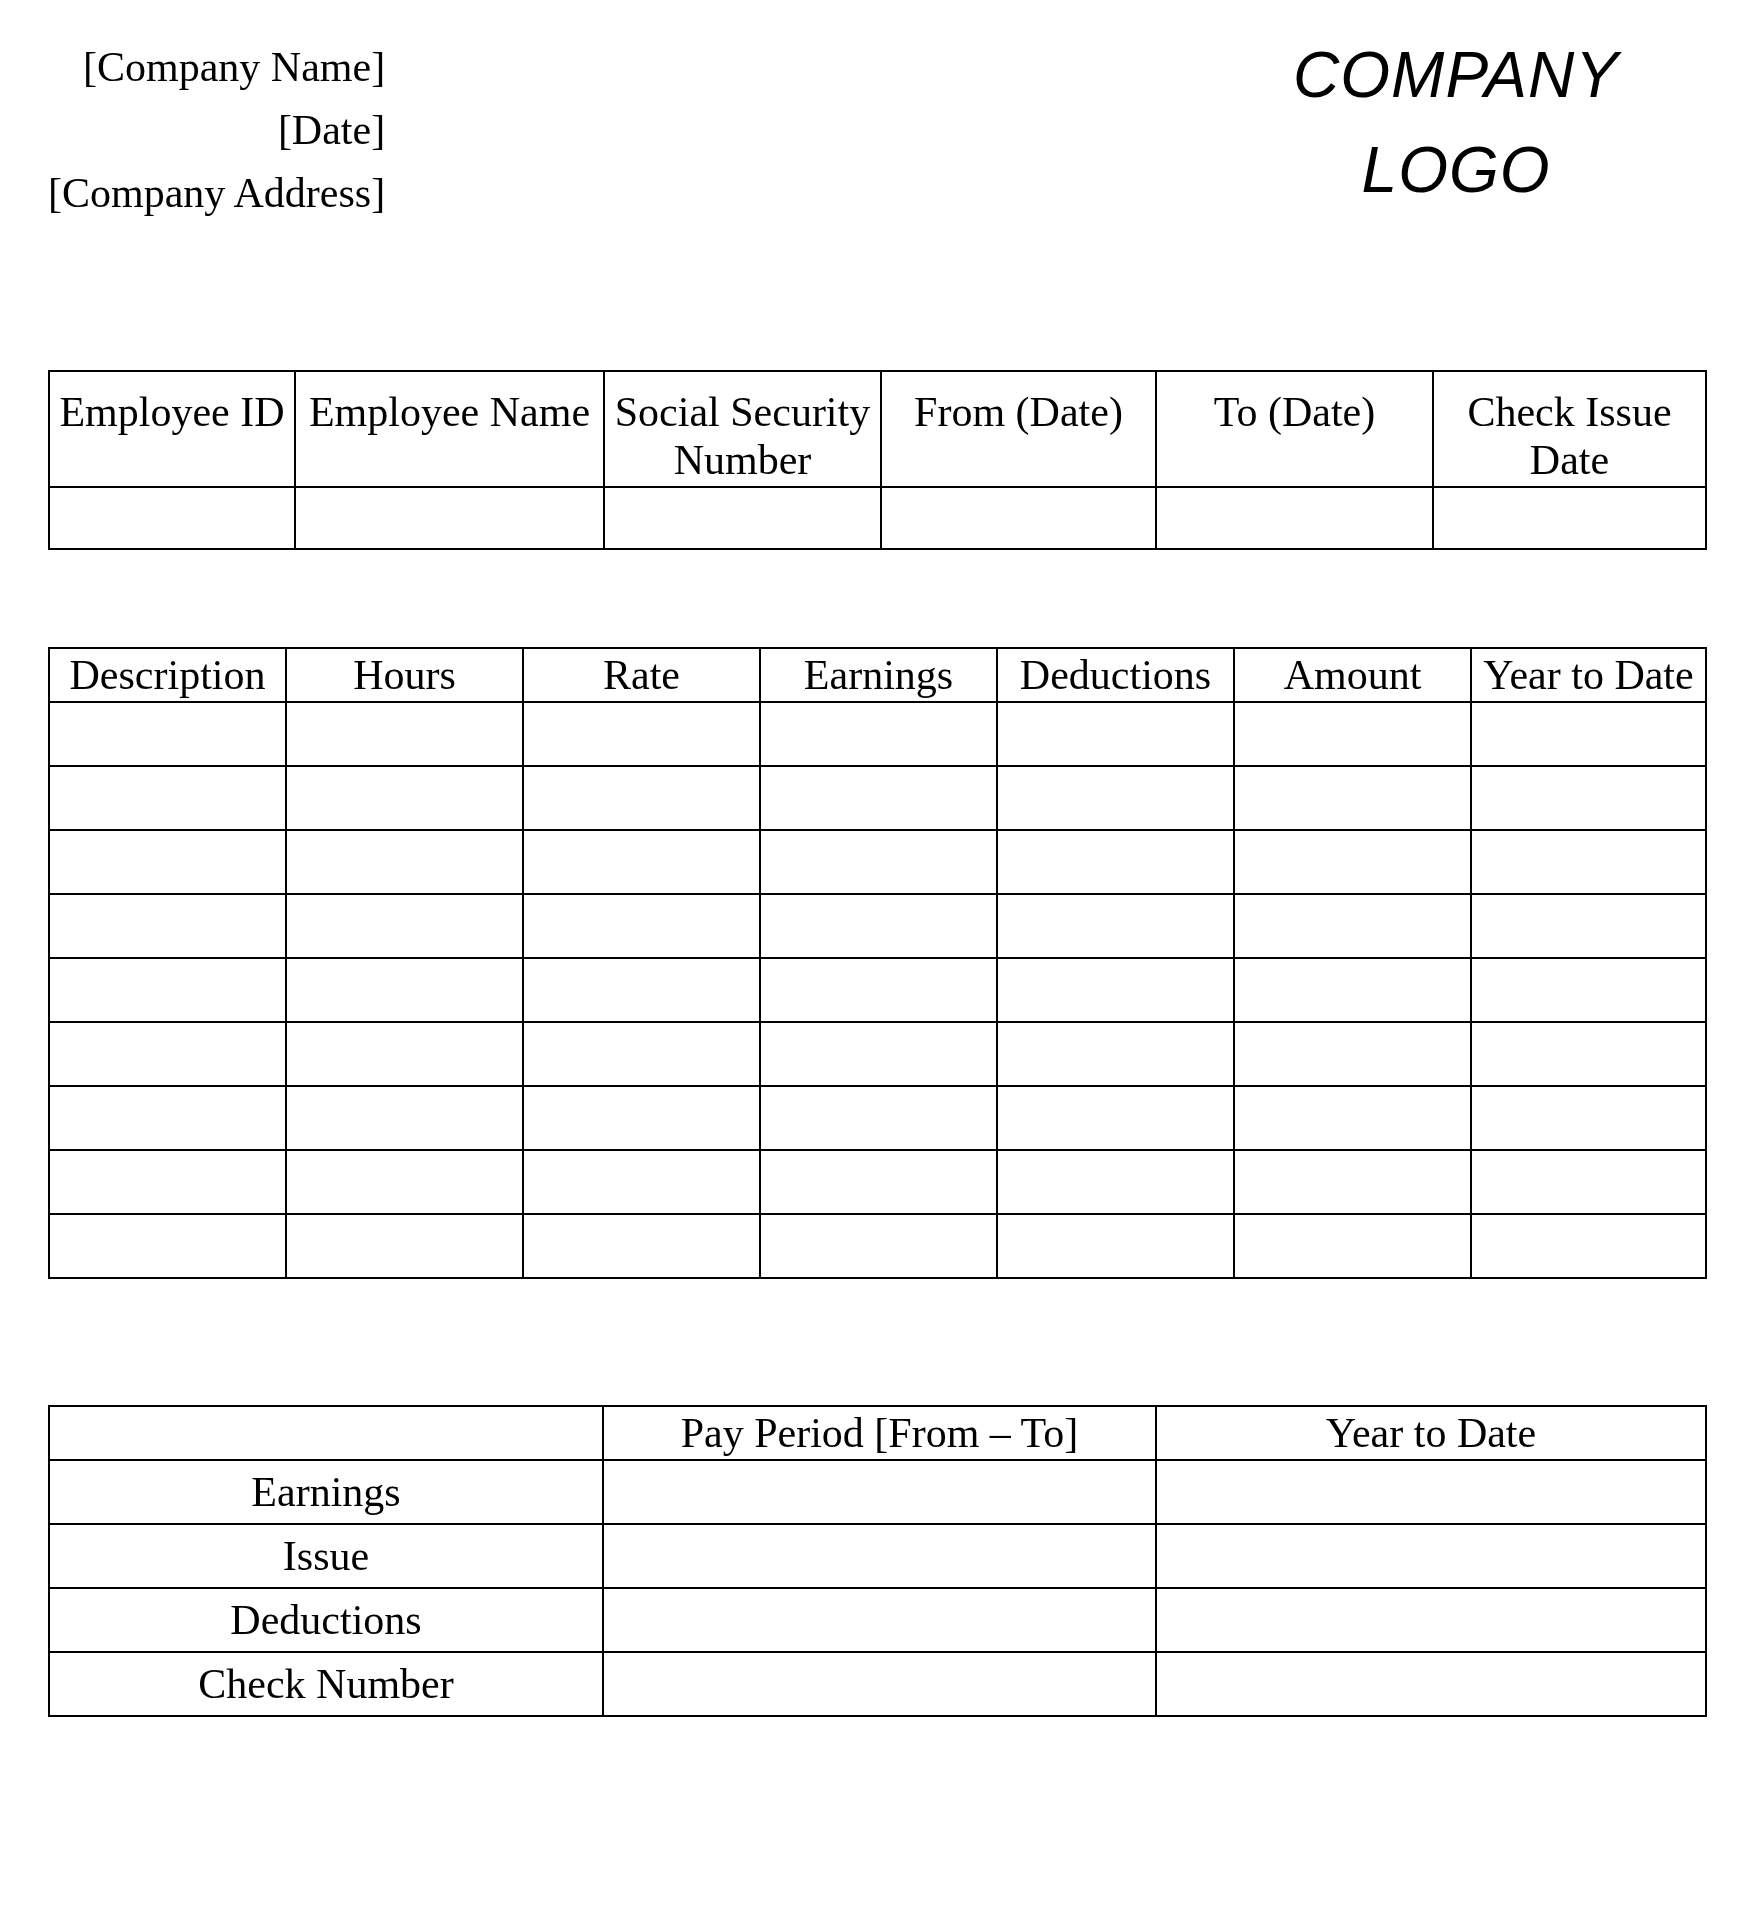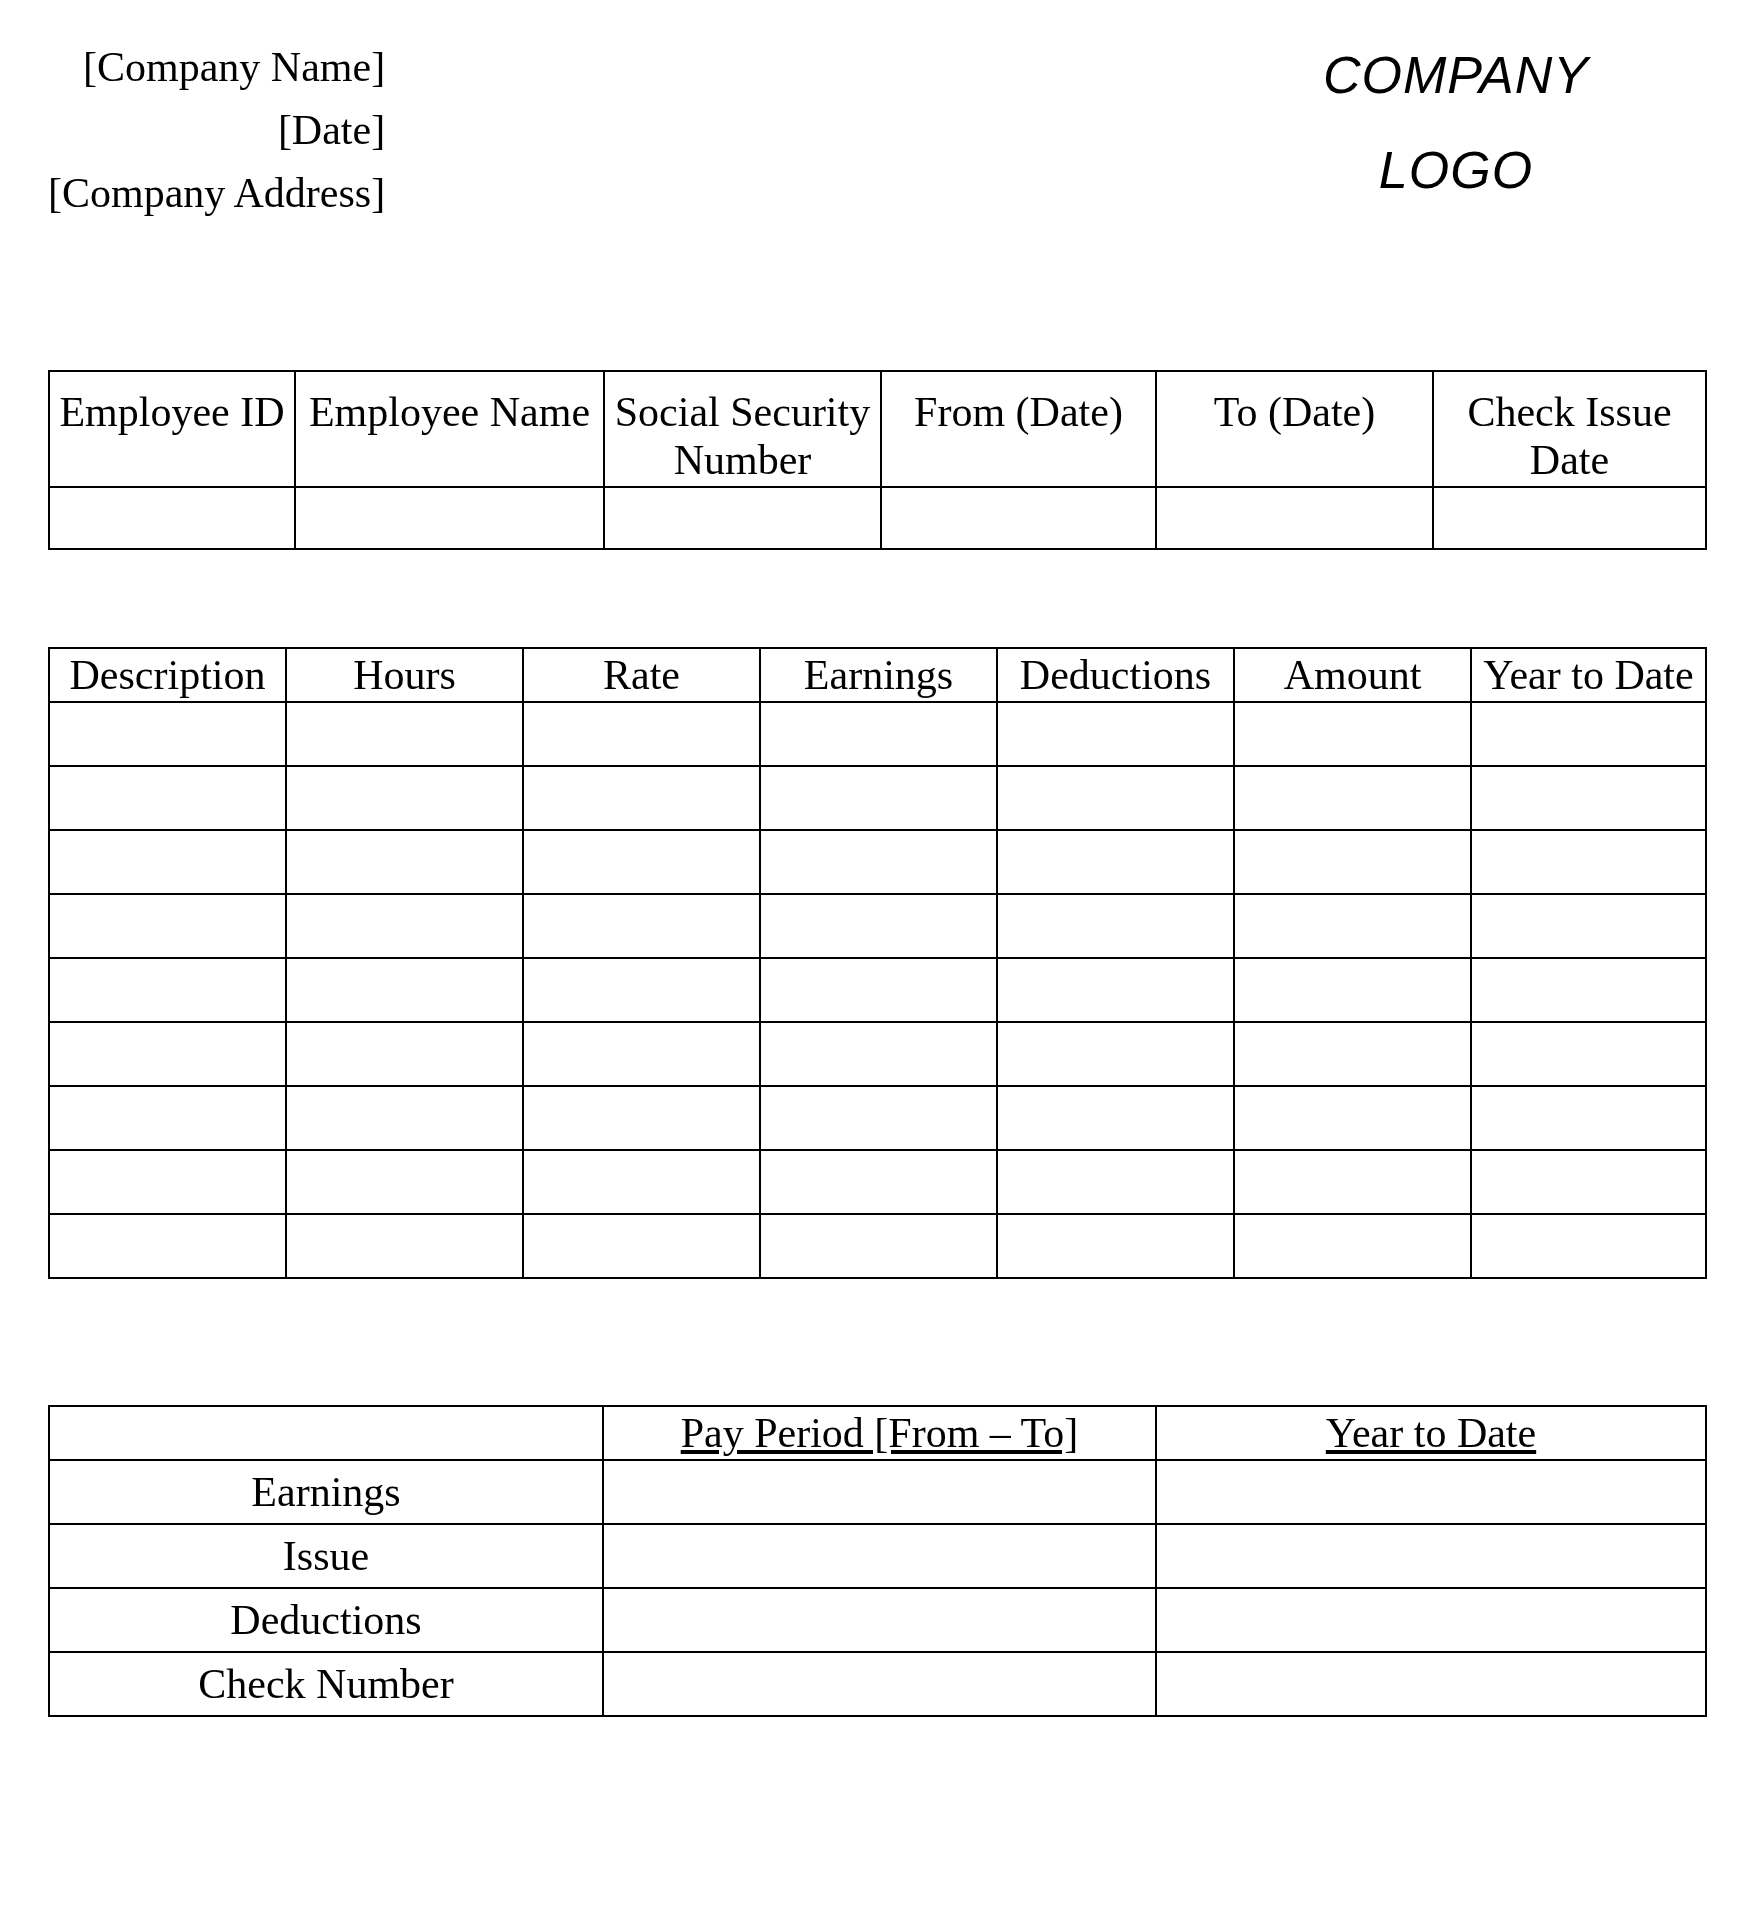--- a/index.html
+++ b/index.html
@@ -25,21 +25,21 @@
   }
   .logo-block {
     position: absolute;
     left: 1160px;
     top: 28px;
     width: 592px;
     text-align: center;
     font-family: "Liberation Sans", "DejaVu Sans", sans-serif;
     font-style: italic;
     font-weight: 100;
-    font-size: 52px;
+    font-size: 64px;
     line-height: 95px;
     letter-spacing: 1px;
     white-space: nowrap;
   }
 
   
   table.sheet {
     position: absolute;
     left: 48px;
     width: 1657px;
@@ -66,21 +66,21 @@
   }
   #employee-table td { height: 62px; }
 
   
   #detail-table { top: 647px; }
   #detail-table th { height: 51px; vertical-align: middle; text-align: center; }
   #detail-table td { height: 64px; }
 
   
   #summary-table { top: 1405px; }
-  #summary-table th { height: 50px; vertical-align: middle; text-decoration: underline; }
+  #summary-table th { height: 50px; vertical-align: middle; }
   #summary-table td { height: 64px; vertical-align: middle; }
 </style>
 </head>
 <body>
 
 <header>
   <div class="company-block">
     <div>[Company Name]</div>
     <div>[Date]</div>
     <div>[Company Address]</div>

